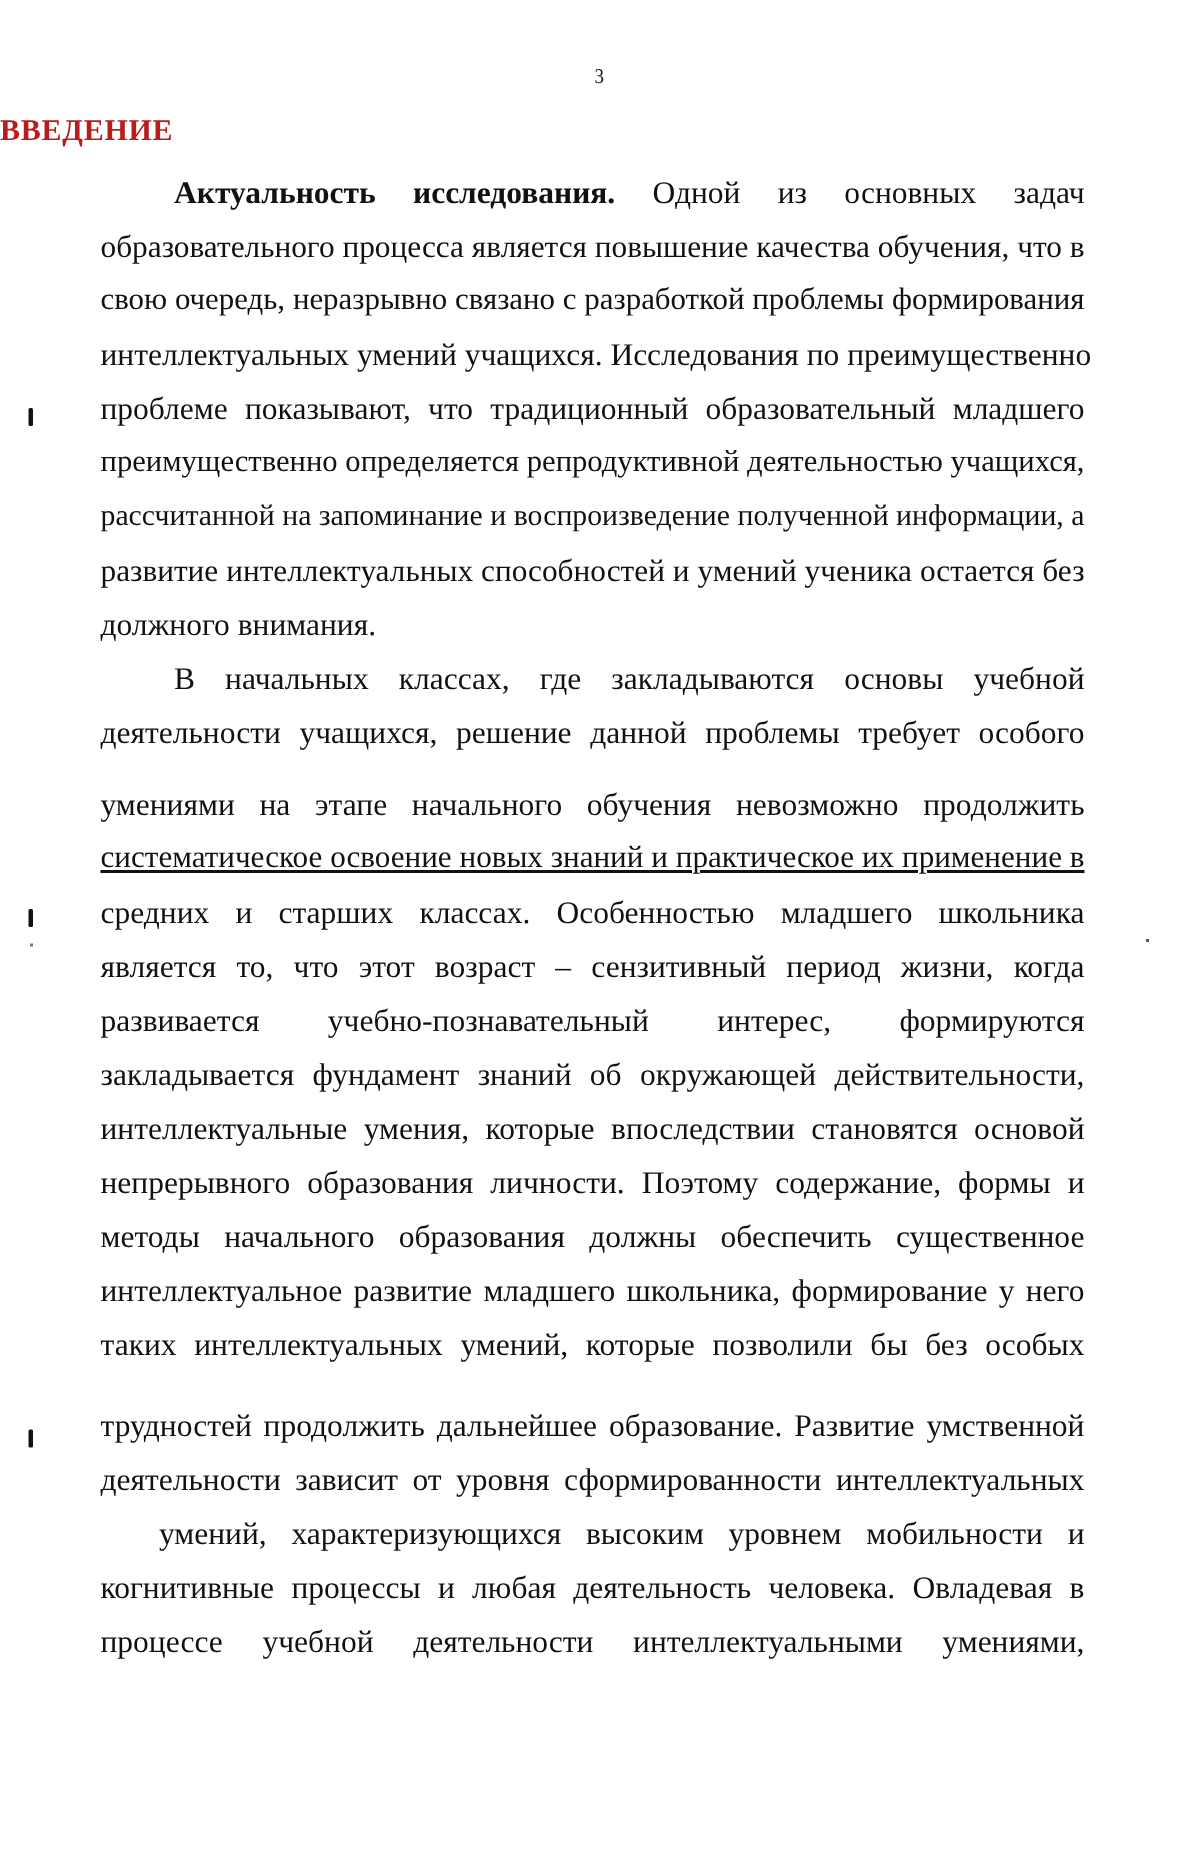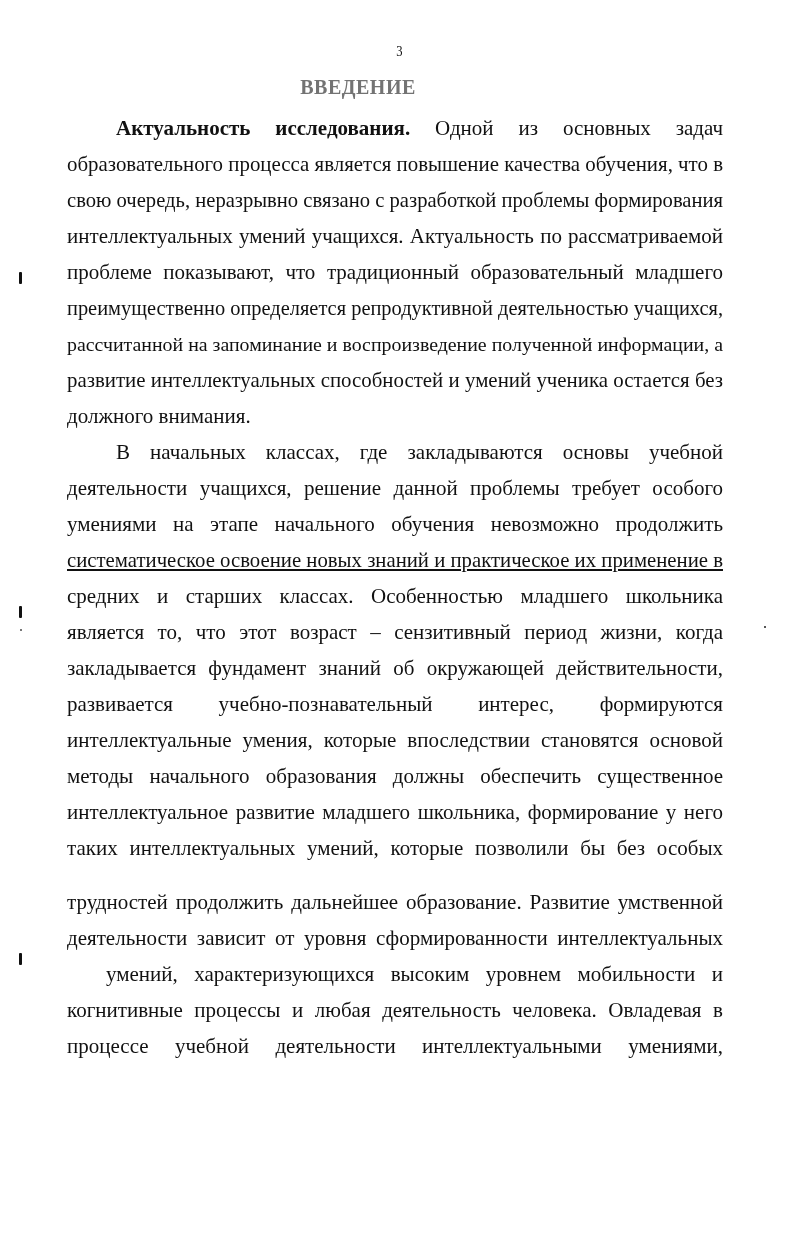--- a/index.html
+++ b/index.html
@@ -4,22 +4,22 @@
 <style>
   html, body { margin: 0; padding: 0; background: #ffffff; }
   body { width: 799px; height: 1242px; position: relative; overflow: hidden; }
   .page { position: absolute; left: 0; top: 0; width: 799px; height: 1242px; background: #fff; }
   .page-number {
     position: absolute; top: 44px; left: 0; width: 799px; text-align: center;
     font-family: "Liberation Serif", serif; font-size: 14px; color: #111;
     transform: scaleX(0.9);
   }
   .heading {
-    position: absolute; top: 76px; left: 0; width: 716px; text-align: center;
-    font-family: "Liberation Serif", serif; font-size: 20px; font-weight: bold; color: #737373;
+    position: absolute; top: 76px; left: 0; width: 716px; text-align: left;
+    font-family: "Liberation Serif", serif; font-size: 20px; font-weight: bold; color: #b91c1c;
     letter-spacing: 0.5px;
   }
   .body-text {
     position: absolute; left: 67px; top: 110px; width: 656px;
     font-family: "Liberation Serif", serif; font-size: 21px; color: #111;
   }
   .line {
     height: 36px; line-height: 36px; white-space: nowrap;
     text-align: justify; text-align-last: justify;
     overflow: visible;
@@ -37,35 +37,36 @@
 <body>
 
 <div class="page">
   <div class="page-number">3</div>
   <div class="heading">ВВЕДЕНИЕ</div>
 
   <div class="body-text" id="body">
       <div class="line indent" style="white-space: nowrap;"><span class="bold">Актуальность исследования.</span> <span>Одной из основных задач</span></div>
       <div class="line" style="white-space: nowrap; font-size: 20.8806px;">образовательного процесса является повышение качества обучения, что в</div>
       <div class="line" style="white-space: nowrap; font-size: 20.6049px;">свою очередь, неразрывно связано с разработкой проблемы формирования</div>
-      <div class="line" style="white-space: nowrap;">интеллектуальных умений учащихся. Актуальность по рассматриваемой</div>
+      <div class="line" style="white-space: nowrap;">интеллектуальных умений учащихся. Исследования по преимущественно</div>
       <div class="line" style="white-space: nowrap;">проблеме показывают, что традиционный образовательный младшего</div>
       <div class="line" style="white-space: nowrap; font-size: 20.4122px;">преимущественно определяется репродуктивной деятельностью учащихся,</div>
       <div class="line" style="white-space: nowrap; font-size: 19.864px;">рассчитанной на запоминание и воспроизведение полученной информации, а</div>
       <div class="line" style="white-space: nowrap; font-size: 20.8777px;">развитие интеллектуальных способностей и умений ученика остается без</div>
       <div class="line last" style="white-space: nowrap;">должного внимания.</div>
       <div class="line indent" style="white-space: nowrap;">В начальных классах, где закладываются основы учебной</div>
       <div class="line" style="white-space: nowrap;">деятельности учащихся, решение данной проблемы требует особого</div>
-      <div class="line" style="white-space: nowrap;">умениями на этапе начального обучения невозможно продолжить</div>
+      <div class="line" style="white-space: nowrap; margin-top: 12px;">умениями на этапе начального обучения невозможно продолжить</div>
       <div class="line" style="white-space: nowrap; font-size: 20.7577px; text-decoration: underline;">систематическое освоение новых знаний и практическое их применение в</div>
       <div class="line" style="white-space: nowrap;">средних и старших классах. Особенностью младшего школьника</div>
       <div class="line" style="white-space: nowrap;">является то, что этот возраст – сензитивный период жизни, когда</div>
+      <div class="line" style="white-space: nowrap;">развивается учебно-познавательный интерес, формируются</div>
       <div class="line" style="white-space: nowrap;">закладывается фундамент знаний об окружающей действительности,</div>
-      <div class="line" style="white-space: nowrap;">развивается учебно-познавательный интерес, формируются</div>
       <div class="line" style="white-space: nowrap;">интеллектуальные умения, которые впоследствии становятся основой</div>
+      <div class="line" style="white-space: nowrap;">непрерывного образования личности. Поэтому содержание, формы и</div>
       <div class="line" style="white-space: nowrap;">методы начального образования должны обеспечить существенное</div>
       <div class="line" style="white-space: nowrap;">интеллектуальное развитие младшего школьника, формирование у него</div>
       <div class="line" style="white-space: nowrap;">таких интеллектуальных умений, которые позволили бы без особых</div>
       <div class="line" style="white-space: nowrap; margin-top: 18px;">трудностей продолжить дальнейшее образование. Развитие умственной</div>
       <div class="line" style="white-space: nowrap;">деятельности зависит от уровня сформированности интеллектуальных</div>
       <div class="line" style="white-space: nowrap; margin-left: 39px;">умений, характеризующихся высоким уровнем мобильности и</div>
       <div class="line" style="white-space: nowrap;">когнитивные процессы и любая деятельность человека. Овладевая в</div>
       <div class="line" style="white-space: nowrap;">процессе учебной деятельности интеллектуальными умениями,</div>
     </div>
 

